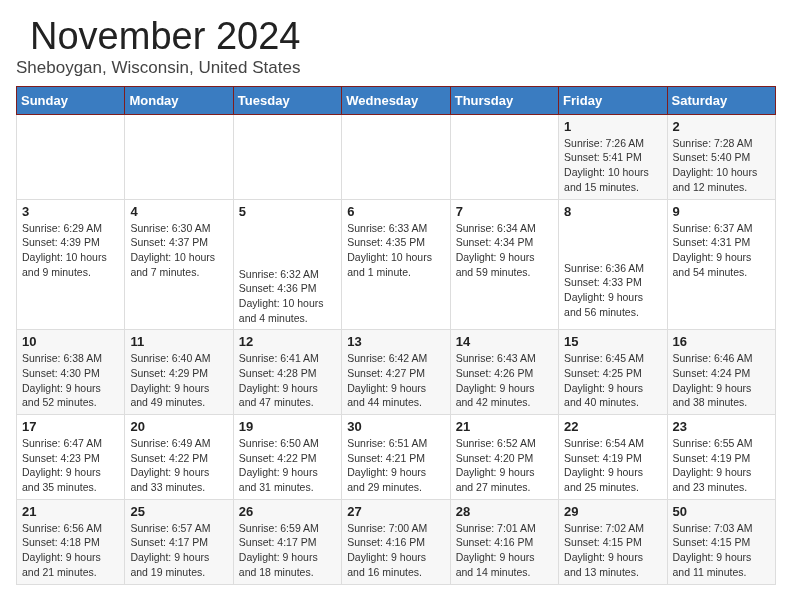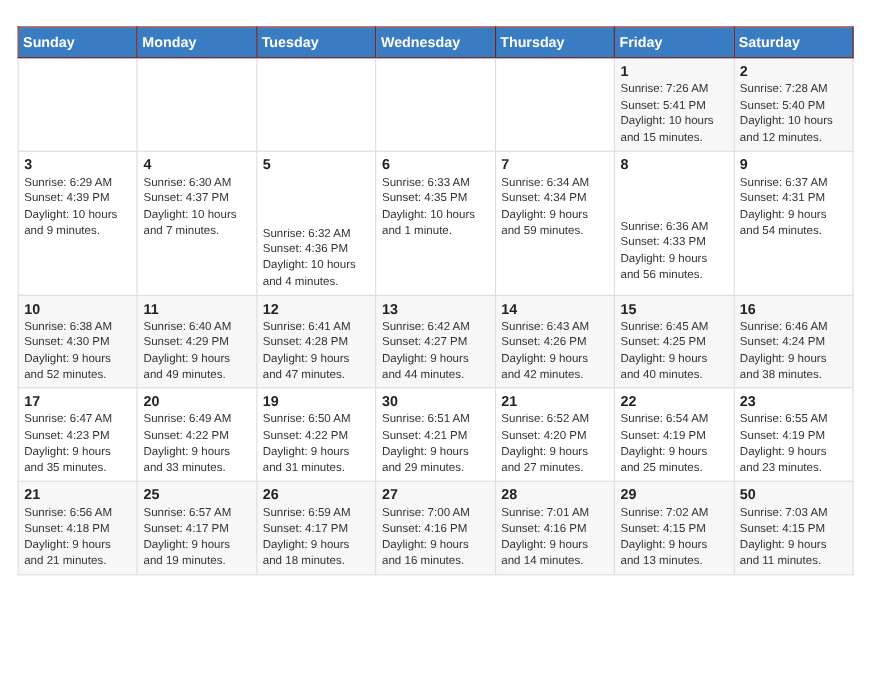--- a/index.html
+++ b/index.html
@@ -76,20 +76,24 @@
       line-height: 1.4;
     }
     .empty-cell {
       background: #fff !important;
     }
   </style>
 </head>
 <body>
 
 <div class="header-area">
+  <div class="title-area">
+    <div class="month-title">November 2024</div>
+    <div class="location">Sheboygan, Wisconsin, United States</div>
+  </div>
 </div>
 
 <table>
   <thead>
     <tr>
     <th>Sunday</th>
         <th>Monday</th>
         <th>Tuesday</th>
         <th>Wednesday</th>
         <th>Thursday</th>

